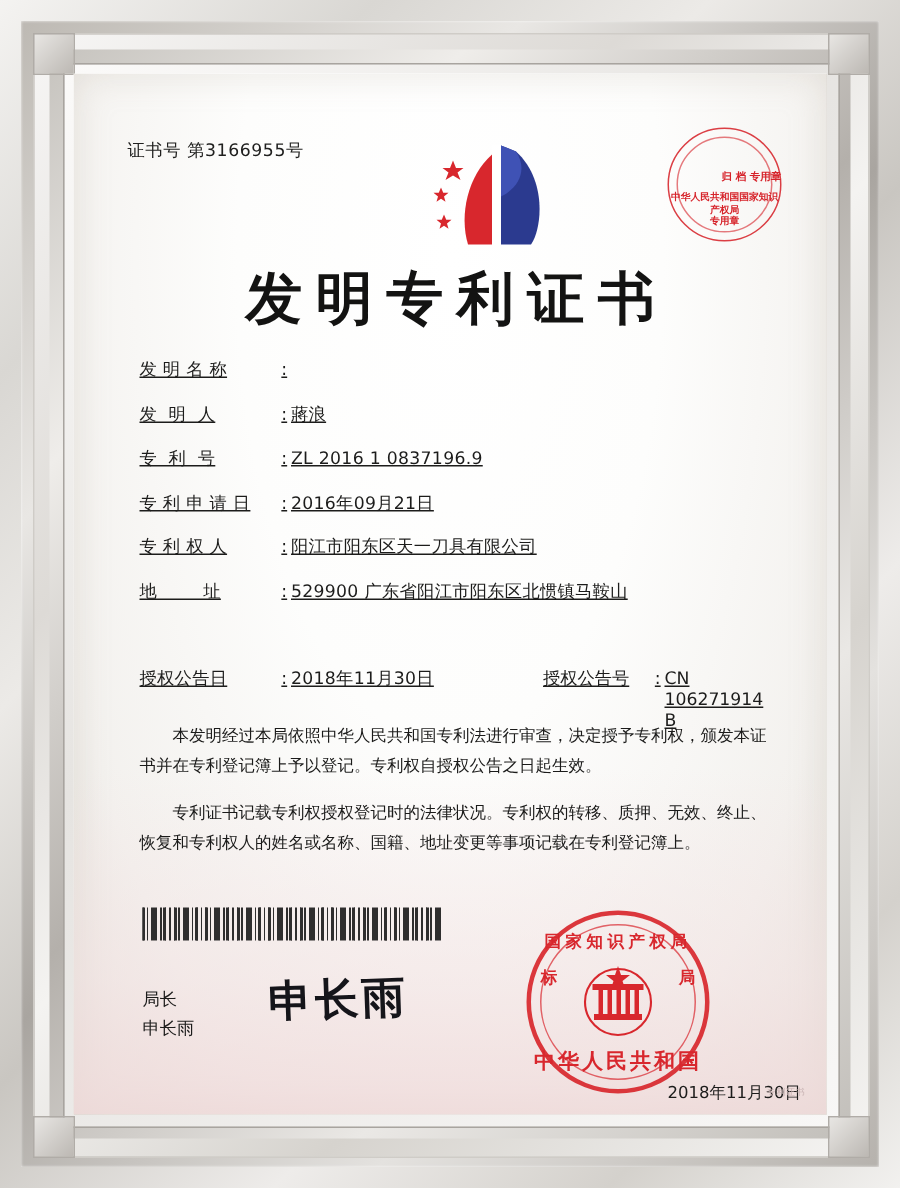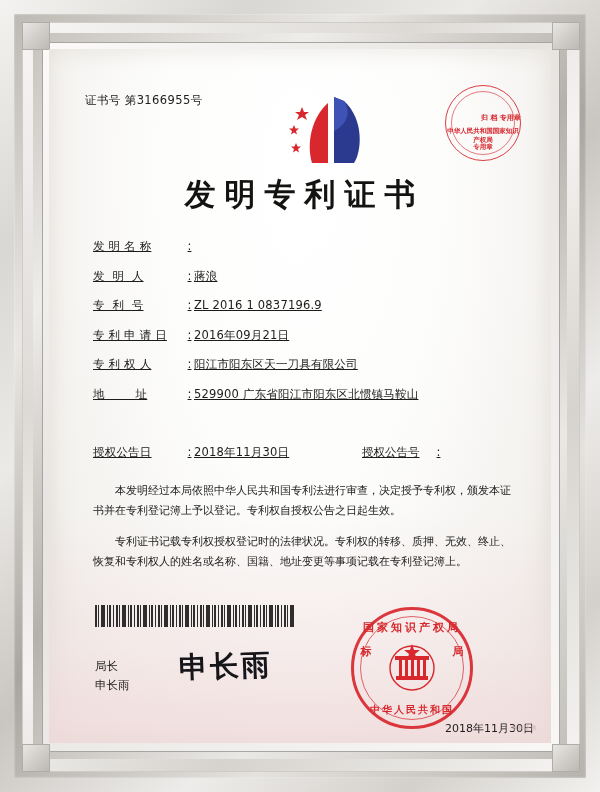--- a/index.html
+++ b/index.html
@@ -135,21 +135,21 @@
   }
   .top-stamp .arc-top { top: 10px; }
   .top-stamp .arc-bot { bottom: 9px; }
 
   
   .title {
     position: absolute;
     left: 0; right: 0; top: 125px;
     text-align: center;
     font-family: Liberation Mono, monospace;
-    font-size: 31px;
+    font-size: 38px;
     letter-spacing: 9px;
     color: #131312;
     font-weight: bold;
     text-indent: 9px;
   }
 
   
   .fields {
     position: absolute;
     left: 44px; top: 190px;
@@ -263,21 +263,21 @@
   .seal .arc-bot-text {
     position: absolute;
     left: 0; right: 0;
     text-align: center;
     color: #d8272d;
     font-weight: bold;
     font-size: 11px;
     letter-spacing: 3px;
   }
   .seal .arc-top-text { top: 13px; }
-  .seal .arc-bot-text { bottom: 12px; font-size: 10px; letter-spacing: 2px; }
+  .seal .arc-bot-text { bottom: 12px; font-size: 14px; letter-spacing: 2px; }
   .seal .side-l, .seal .side-r {
     position: absolute;
     top: 38px;
     color: #d8272d;
     font-weight: bold;
     font-size: 11px;
     line-height: 13px;
     width: 14px;
     text-align: center;
   }
@@ -381,20 +381,21 @@
       <span class="f-colon">:</span>
       <span class="f-value">529900  广东省阳江市阳东区北惯镇马鞍山</span>
     </div>
 
     <div class="field-row double">
       <span class="f-label">授权公告日</span>
       <span class="f-colon">:</span>
       <span class="f-value">2018年11月30日</span>
       <span class="f-label2">授权公告号</span>
       <span class="f-colon">:</span>
+      <span class="f-value2">CN 106271914 B</span>
     </div>
   </div>
 
   <div class="body-text">
     <p>本发明经过本局依照中华人民共和国专利法进行审查，决定授予专利权，颁发本证书并在专利登记簿上予以登记。专利权自授权公告之日起生效。</p>
     <p>专利证书记载专利权授权登记时的法律状况。专利权的转移、质押、无效、终止、恢复和专利权人的姓名或名称、国籍、地址变更等事项记载在专利登记簿上。</p>
   </div>
 
   <div class="barcode"></div>
 

